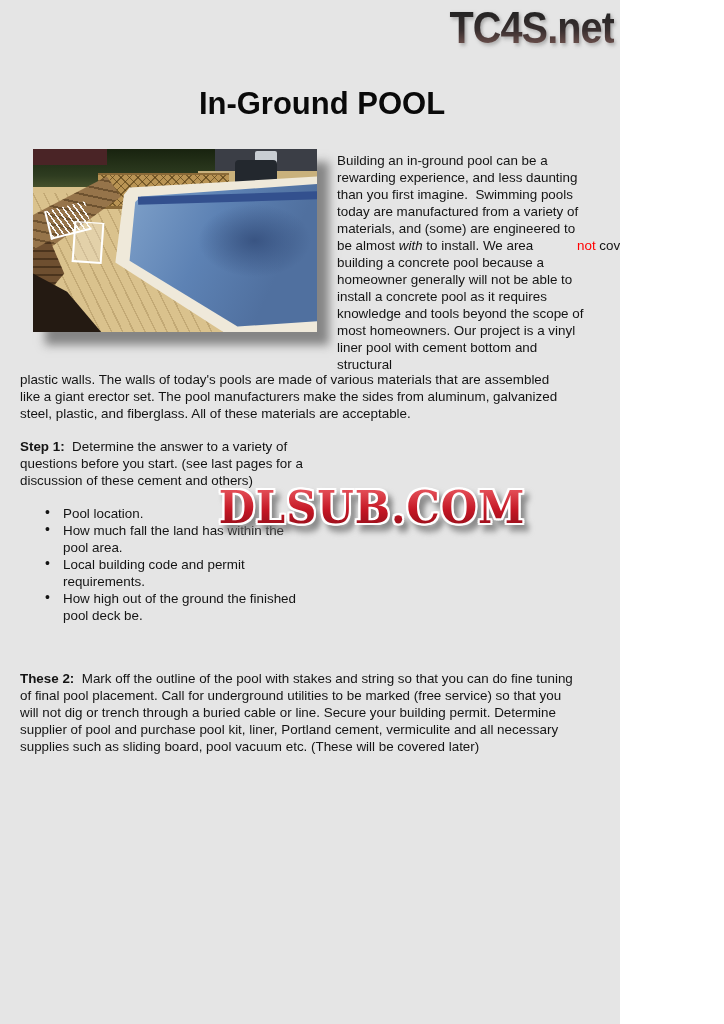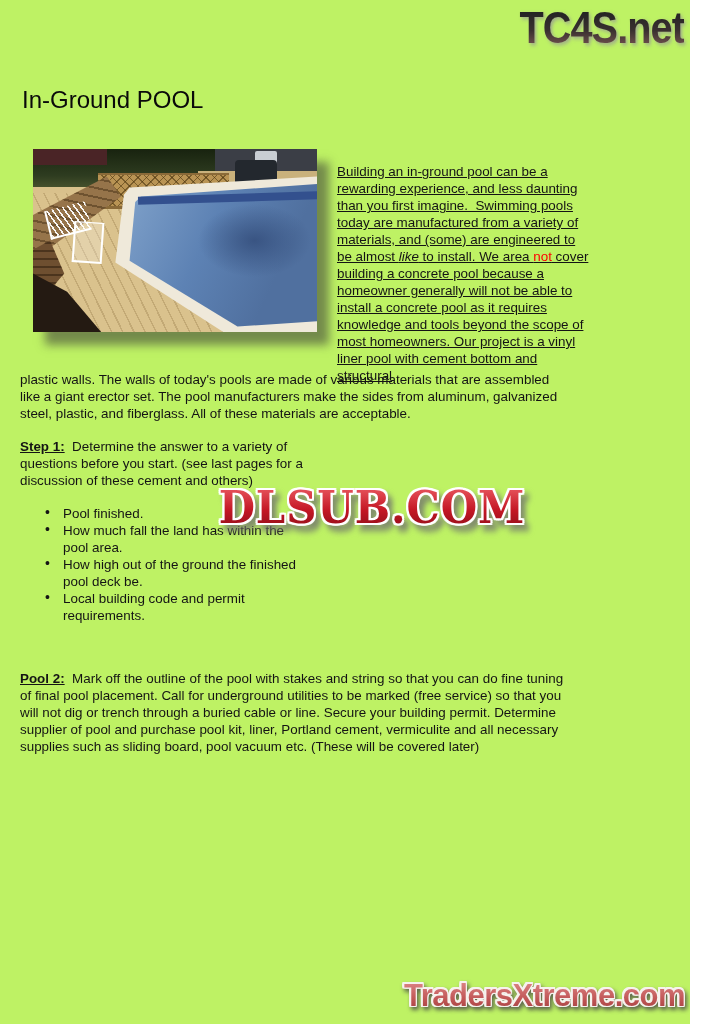--- a/index.html
+++ b/index.html
@@ -1,24 +1,24 @@
 <!DOCTYPE html>
 <html><head>
 <meta charset="utf-8">
 <style>
   html,body{margin:0;padding:0;background:#fff;}
-  .page{position:relative;width:690px;height:1024px;background:#bef264;overflow:hidden;
+  .page{position:relative;width:620px;height:1024px;background:#e5e5e5;overflow:hidden;
         font-family:"Liberation Sans",sans-serif;color:#141414;}
   .abs{position:absolute;}
 
   
   .para{white-space:pre-wrap;font-size:13.4px;line-height:17px;color:#141414;}
-  .title{font-size:24px;font-weight:400;color:#0a0a0a;text-align:left;}
-  .stlbl{font-weight:700;text-decoration:underline;}
-  .red{color:#ff0000;}
+  .title{font-size:31px;font-weight:700;color:#0a0a0a;text-align:center;}
+  .stlbl{font-weight:700;}
+  .red{color:#ff0000;margin-left:40px;}
   .ital{font-style:italic;}
   .bullets{position:absolute;left:42px;top:505px;width:290px;}
   .bullet-row{position:relative;padding-left:21px;white-space:pre-wrap;
               font-size:13.4px;line-height:17px;}
   .bullet-row::before{content:"\2022";position:absolute;left:3px;top:-1px;font-size:14px;}
 
   
   .tc4s{top:2px;right:6px;font-size:45px;font-weight:700;letter-spacing:-1px;
         transform:scaleX(.88);transform-origin:100% 0;
         background:linear-gradient(#232323 18%,#3a3030 55%,#7d5a55 92%);
@@ -134,56 +134,55 @@
     <div class="pp p-wallface"></div>
     <div class="pp p-dirt"></div>
     <div class="pp p-coping"></div>
     <div class="pp p-water"></div>
     <div class="pp p-reflect"></div>
     <div class="pp p-tileline"></div>
     <div class="pp p-lounger"></div>
     <div class="pp p-chair"></div>
   </div>
 
-  <div class="abs para" style="left:337px;top:163px;width:385px;text-decoration:underline;"><span>Building an in-ground pool can be a
+  <div class="abs para" style="left:337px;top:152px;width:385px;"><span>Building an in-ground pool can be a
 rewarding experience, and less daunting
 than you first imagine.  Swimming pools
 today are manufactured from a variety of
 materials, and (some) are engineered to
-be almost </span><span class="ital">like</span><span> to install. We area </span><span class="red">not</span><span> cover
+be almost </span><span class="ital">with</span><span> to install. We area </span><span class="red">not</span><span> cover
 building a concrete pool because a
 homeowner generally will not be able to
 install a concrete pool as it requires
 knowledge and tools beyond the scope of
 most homeowners. Our project is a vinyl
 liner pool with cement bottom and
 structural</span></div>
 
   <div class="abs para" style="left:20px;top:371px;width:660px;">plastic walls. The walls of today's pools are made of various materials that are assembled
 like a giant erector set. The pool manufacturers make the sides from aluminum, galvanized
 steel, plastic, and fiberglass. All of these materials are acceptable.</div>
 
   <div class="abs para" style="left:20px;top:438px;width:360px;"><b class="stlbl">Step 1:</b><span>  Determine the answer to a variety of
 questions before you start. (see last pages for a
 discussion of these cement and others)</span></div>
 
   <div class="bullets">
-    <div class="bullet-row"><span>Pool finished.</span></div>
+    <div class="bullet-row"><span>Pool location.</span></div>
     <div class="bullet-row"><span>How much fall the land has within the
 pool area.</span></div>
+    <div class="bullet-row"><span>Local building code and permit
+requirements.</span></div>
     <div class="bullet-row"><span>How high out of the ground the finished
 pool deck be.</span></div>
-    <div class="bullet-row"><span>Local building code and permit
-requirements.</span></div>
   </div>
 
 
   <div class="abs dlsub">DLSUB.COM</div>
 
-  <div class="abs para" style="left:20px;top:670px;width:668px;"><b class="stlbl">Pool 2:</b><span>  Mark off the outline of the pool with stakes and string so that you can do fine tuning
+  <div class="abs para" style="left:20px;top:670px;width:668px;"><b class="stlbl">These 2:</b><span>  Mark off the outline of the pool with stakes and string so that you can do fine tuning
 of final pool placement. Call for underground utilities to be marked (free service) so that you
 will not dig or trench through a buried cable or line. Secure your building permit. Determine
 supplier of pool and purchase pool kit, liner, Portland cement, vermiculite and all necessary
 supplies such as sliding board, pool vacuum etc. (These will be covered later)</span></div>
 
-  <div class="abs traders">TradersXtreme.com</div>
 
 </div>
 
 </body></html>

